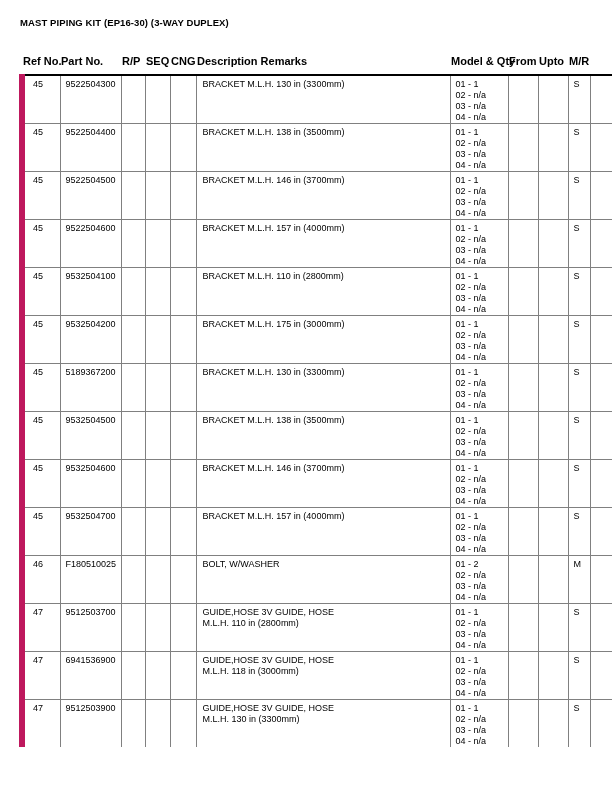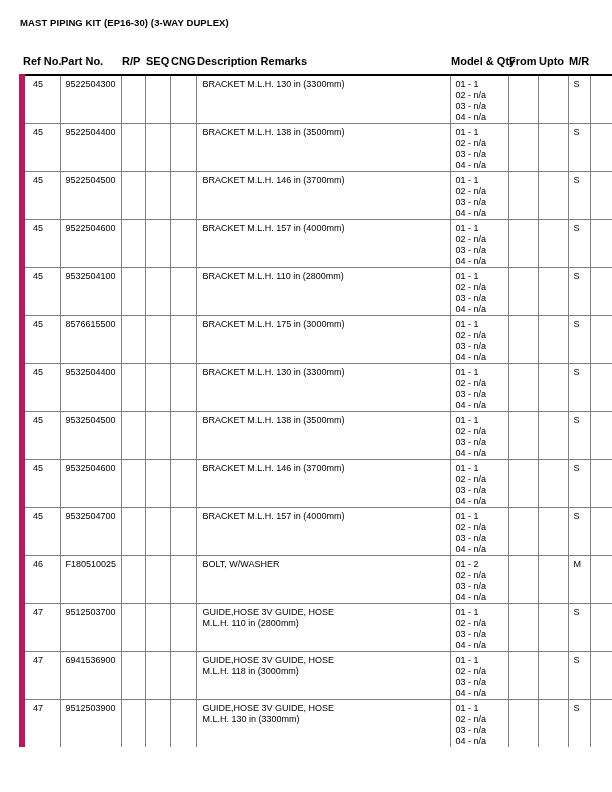--- a/index.html
+++ b/index.html
@@ -233,21 +233,21 @@
           <td class="c-mr">
             <div class="ln">S</div>
           </td>
           <td class="c-gutter"></td>
         </tr>
         <tr>
           <td class="c-ref">
             <div class="ln">45</div>
           </td>
           <td class="c-part">
-            <div class="ln">8576615500</div>
+            <div class="ln">9532504200</div>
           </td>
           <td class="c-rp"></td>
           <td class="c-seq"></td>
           <td class="c-cng"></td>
           <td class="c-desc">
             <div class="ln">BRACKET M.L.H. 175 in (3000mm)</div>
           </td>
           <td class="c-qty">
             <div class="ln">01 - 1</div>
             <div class="ln">02 - n/a</div>
@@ -259,21 +259,21 @@
           <td class="c-mr">
             <div class="ln">S</div>
           </td>
           <td class="c-gutter"></td>
         </tr>
         <tr>
           <td class="c-ref">
             <div class="ln">45</div>
           </td>
           <td class="c-part">
-            <div class="ln">9532504400</div>
+            <div class="ln">5189367200</div>
           </td>
           <td class="c-rp"></td>
           <td class="c-seq"></td>
           <td class="c-cng"></td>
           <td class="c-desc">
             <div class="ln">BRACKET M.L.H. 130 in (3300mm)</div>
           </td>
           <td class="c-qty">
             <div class="ln">01 - 1</div>
             <div class="ln">02 - n/a</div>

